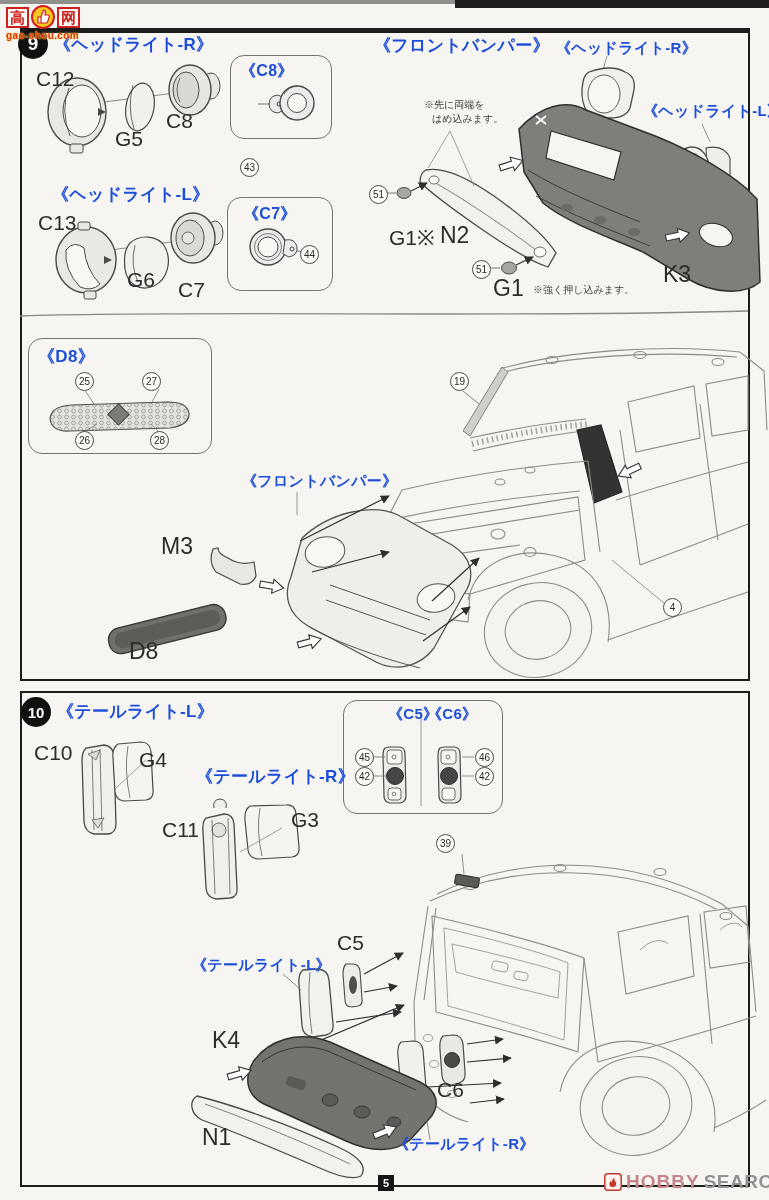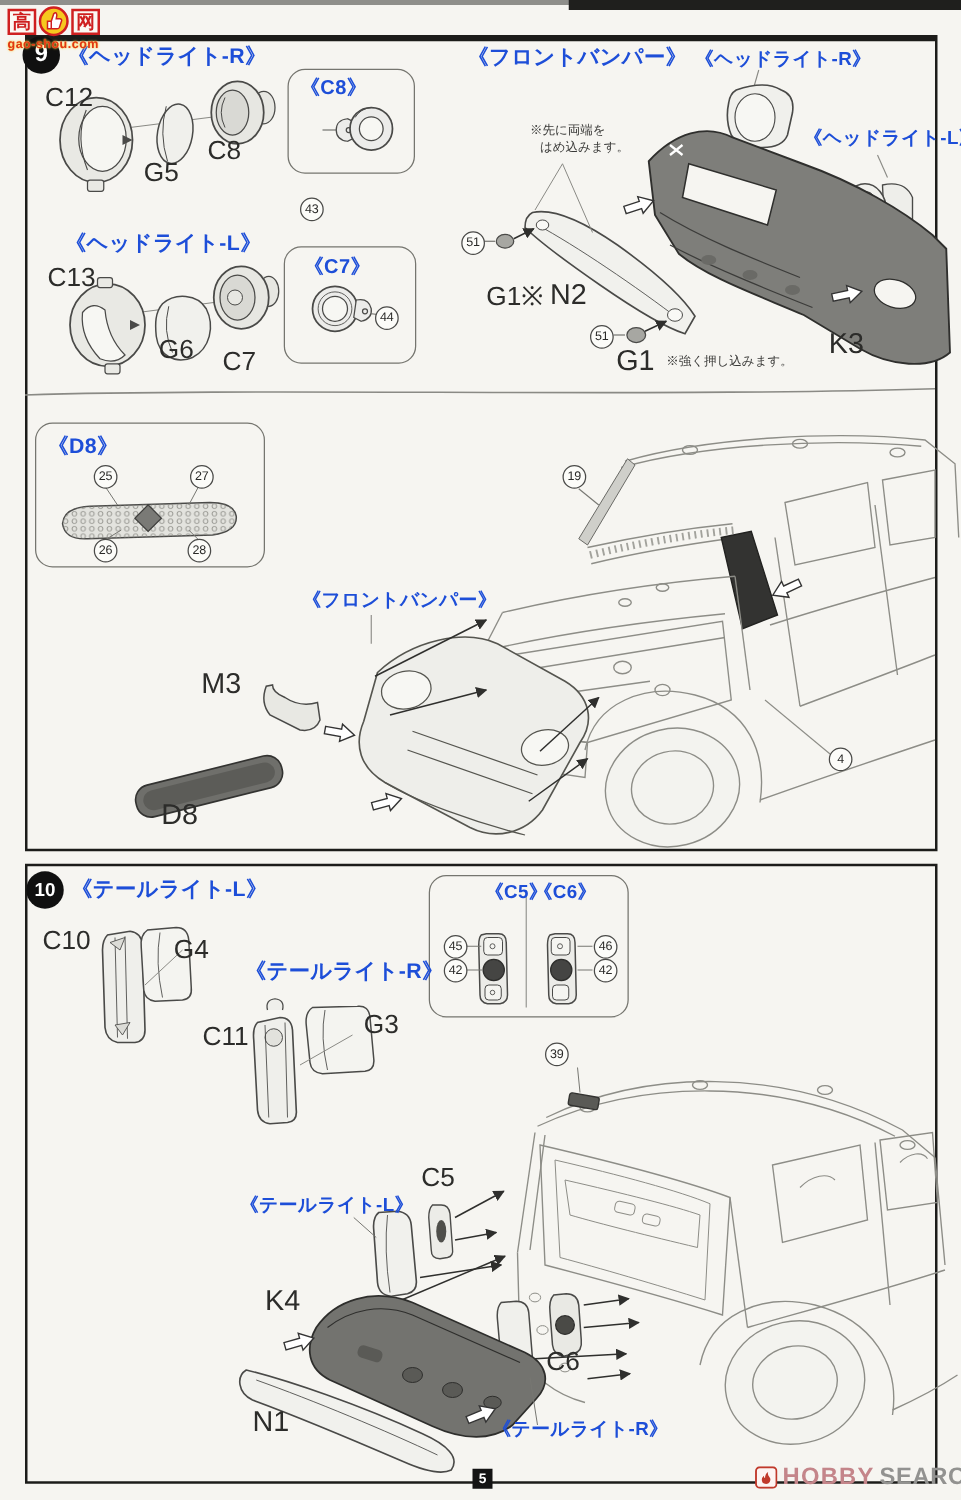--- a/index.html
+++ b/index.html
@@ -349,21 +349,21 @@
   <div class="lbl note" style="left:432px;top:113px;">はめ込みます。</div>
   <div class="badge" style="left:369px;top:185px;">51</div>
   <div class="lbl pt" style="left:389px;top:202px;margin-top:24px;">G1※</div>
   <div class="lbl pt pt23" style="left:440px;top:223px;">N2</div>
   <div class="lbl pt pt23" style="left:663px;top:242px;margin-top:20px;">K3</div>
   <div class="badge" style="left:472px;top:260px;">51</div>
   <div class="lbl pt pt23" style="left:493px;top:276px;">G1</div>
   <div class="lbl note" style="left:533px;top:284px;">※強く押し込みます。</div>
   <div class="lbl jp jp17" style="left:38px;top:348px;">《D8》</div>
   <div class="badge" style="left:75px;top:372px;text-align:center;">25</div>
-  <div class="badge" style="left:152px;top:372px;">27</div>
+  <div class="badge" style="left:142px;top:372px;">27</div>
   <div class="badge" style="left:75px;top:431px;">26</div>
   <div class="badge" style="left:150px;top:431px;">28</div>
   <div class="lbl jp jp15" style="left:242px;top:473px;">《フロントバンパー》</div>
   <div class="badge" style="left:450px;top:372px;">19</div>
   <div class="lbl pt pt23" style="left:161px;top:534px;">M3</div>
   <div class="lbl pt pt23" style="left:129px;top:639px;">D8</div>
   <div class="badge" style="left:663px;top:598px;">4</div>
 
   <div class="stepnum s10" style="left:21px;top:697px;">10</div>
   <div class="lbl jp jp17" style="left:57px;top:703px;">《テールライト-L》</div>

